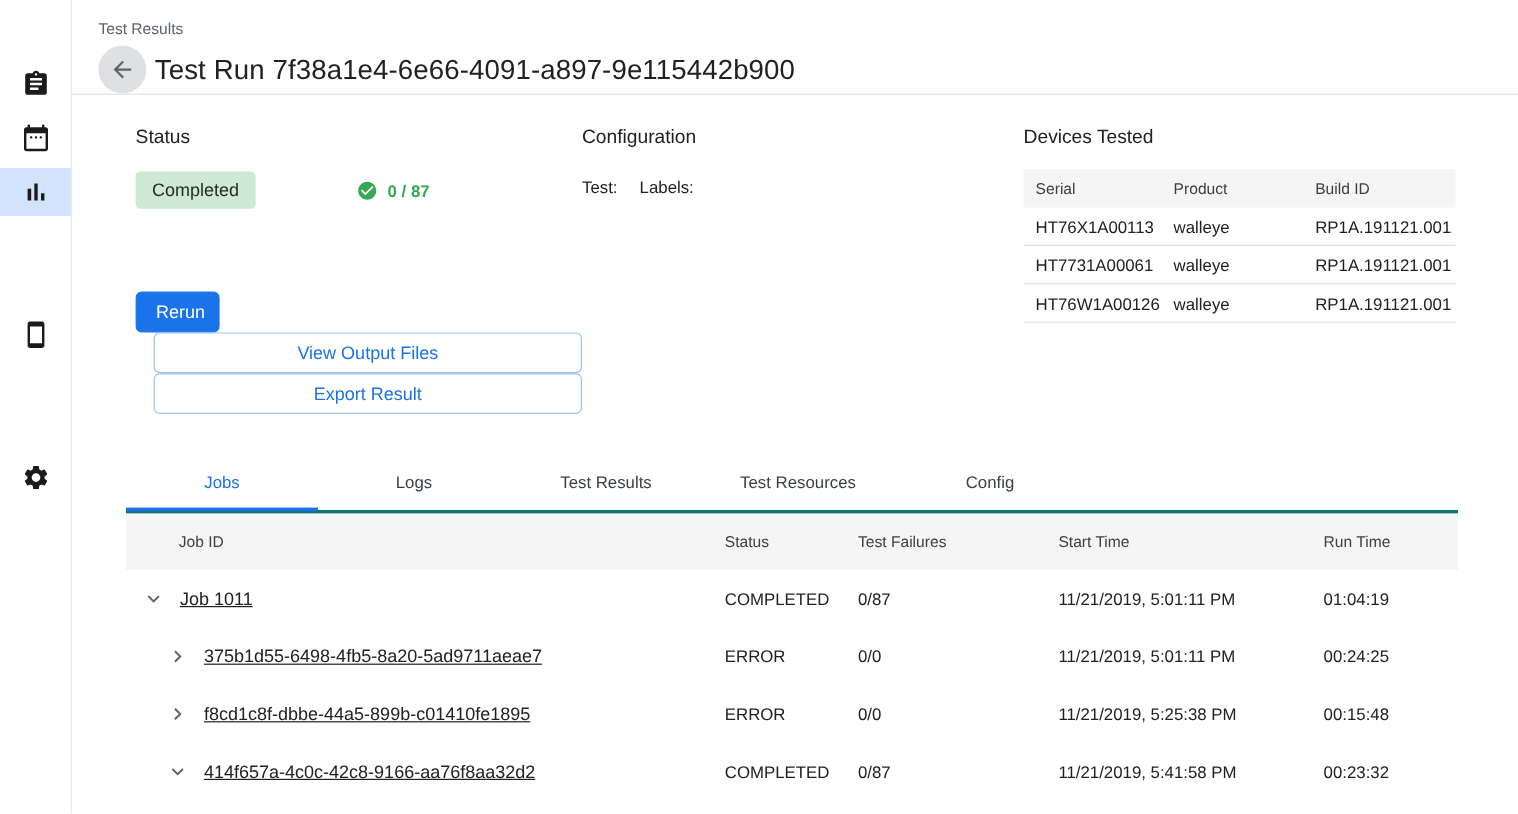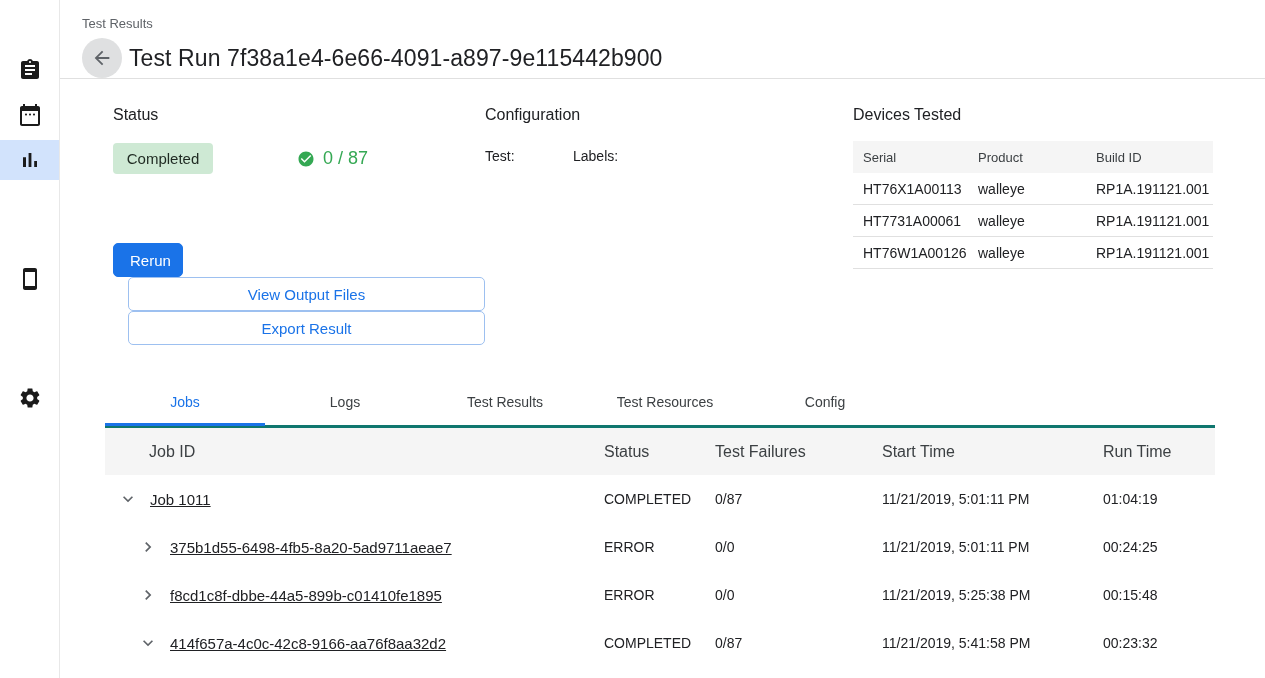--- a/index.html
+++ b/index.html
@@ -54,31 +54,31 @@
 
   
   .status-line{display:flex;align-items:center;margin-top:19px;}
   .badge{
     width:100px;height:31px;background:var(--badge-bg);border-radius:4px;
     display:flex;align-items:center;justify-content:center;
     font-size:15px;color:#1f2a22;
   }
   .check-group{display:flex;align-items:center;margin-left:84px;}
   .check-group svg{width:18px;height:18px;fill:var(--success);}
-  .fail-count{margin-left:8px;font-size:18px;font-weight:400;color:var(--success);}
+  .fail-count{margin-left:8px;font-size:14px;font-weight:700;color:var(--success);}
   .actions{display:flex;margin-top:69px;flex-direction:column;}
   .btn{
     height:34px;border-radius:5px;font-size:15px;cursor:pointer;
     font-family:inherit;padding:0 16px;
   }
   .btn.primary{background:var(--accent);border:1px solid var(--accent);color:#fff;width:70px;}
   .btn.outline{background:#fff;border:1px solid #9dc0f0;color:var(--accent);margin-left:15px;}
 
   
-  .config-grid{margin-top:24px;display:grid;grid-template-columns:48px 1fr;row-gap:7px;font-size:14px;gap:40px;}
+  .config-grid{margin-top:24px;display:grid;grid-template-columns:48px 1fr;row-gap:7px;font-size:14px;}
   .config-grid .lbl{color:var(--text-primary);}
 
   
   .dev-table{margin-top:17px;width:100%;font-size:14px;}
   .dev-row{display:grid;grid-template-columns:115px 118px 1fr;align-items:center;height:32px;}
   .dev-head{background:var(--header-bg);font-size:13px;color:#3c4043;}
   .dev-row > div{padding-left:10px;white-space:nowrap;}
   .dev-body{border-bottom:1px solid var(--border);}
 
   
@@ -88,21 +88,21 @@
     font-size:14px;font-weight:500;color:#3c4043;cursor:pointer;position:relative;
   }
   .tab.active{color:var(--accent);}
   .tab.active::after{
     content:"";position:absolute;left:0;right:0;bottom:-1px;height:3px;background:var(--accent);
   }
 
   
   .jobs{width:1110px;margin-left:-4px;font-size:14px;}
   .jrow{display:grid;grid-template-columns:499px 111px 167px 221px 1fr;align-items:center;height:48px;}
-  .jhead{background:var(--header-bg);height:47px;font-size:16px;color:#3c4043;}
+  .jhead{background:var(--header-bg);height:47px;font-size:13px;color:#3c4043;}
   .jhead .c1{padding-left:44px;}
   .jcell-id{display:flex;align-items:center;}
   .jcell-id.lvl0{padding-left:13px;}
   .jcell-id.lvl1{padding-left:33px;}
   .expander{
     width:20px;height:20px;border:none;background:transparent;padding:0;cursor:pointer;
     display:flex;align-items:center;justify-content:center;flex:none;
   }
   .expander svg{width:20px;height:20px;fill:#5f6368;}
   .jcell-id .id-text{margin-left:12px;font-size:15px;white-space:nowrap;text-decoration:underline;}

